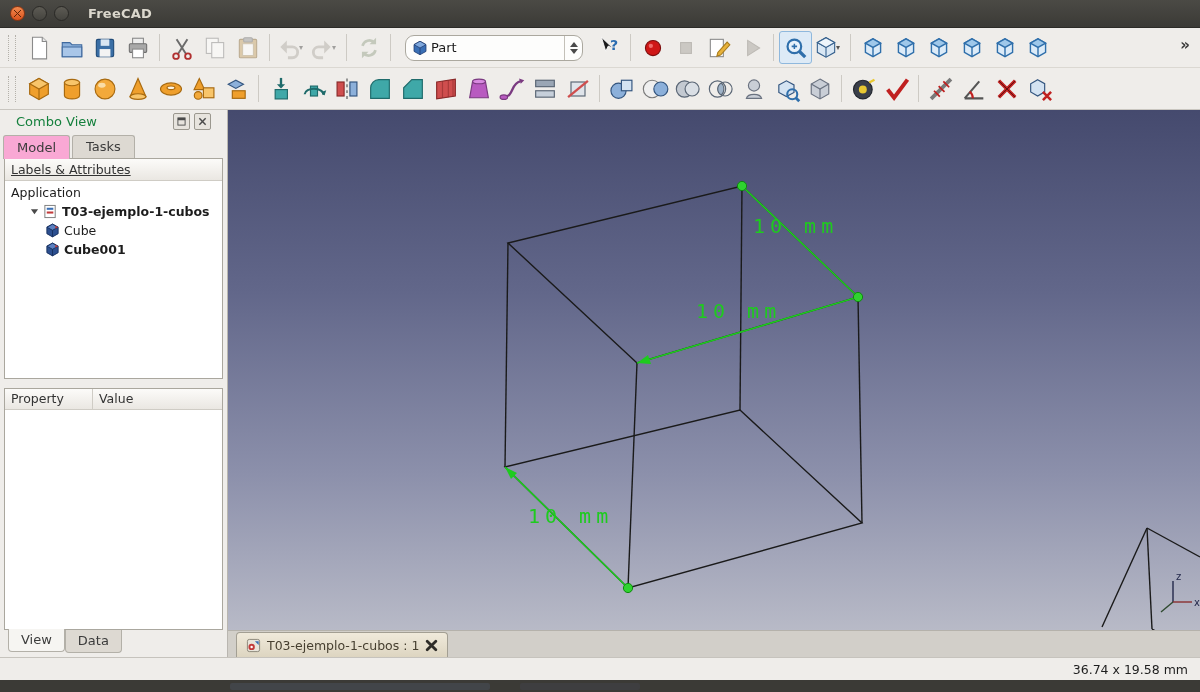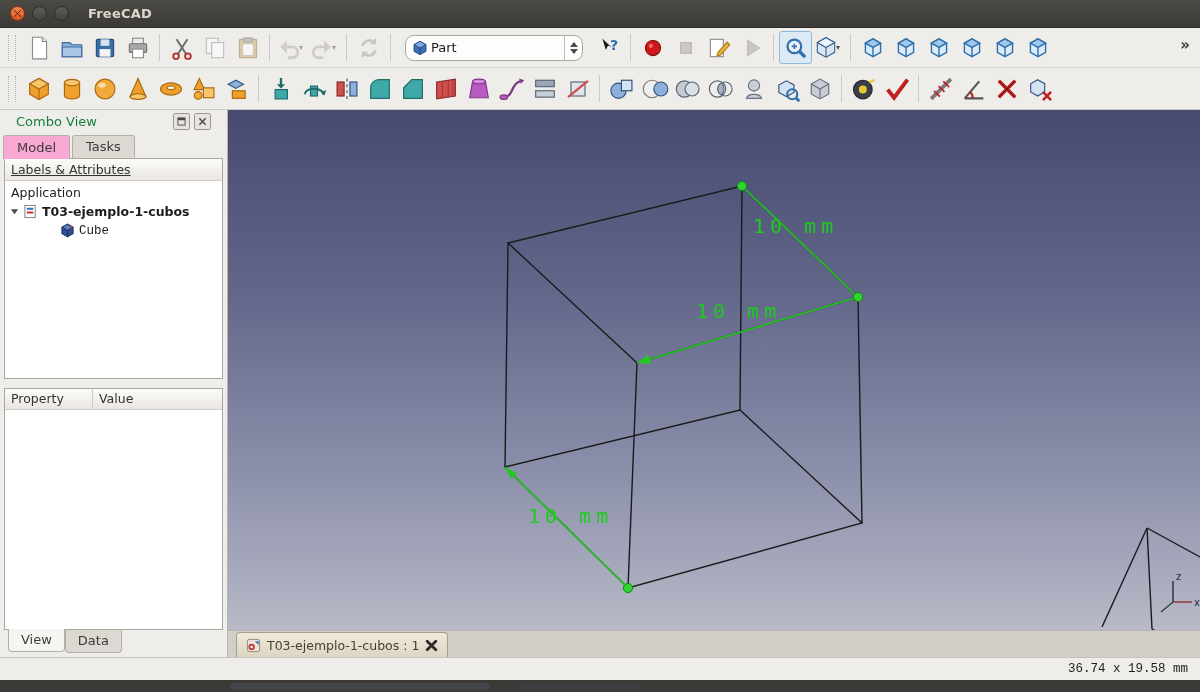--- a/index.html
+++ b/index.html
@@ -87,21 +87,21 @@
     display:flex;align-items:flex-end;padding-left:8px;box-sizing:border-box;}
   .mditab{height:24px;display:flex;align-items:center;gap:6px;padding:0 9px;
     background:linear-gradient(#f0eadb,#ddd5c1);border:1px solid #a39f93;border-bottom:none;border-radius:4px 4px 0 0;
     color:#463f30;cursor:pointer;font-size:12.5px;}
   .mditab svg{width:15px;height:15px;}
   .tabclose{width:13px;height:13px;display:flex;align-items:center;justify-content:center;cursor:pointer;}
 
   
   .statusbar{height:23px;flex:0 0 23px;background:#efedea;border-top:1px solid #c6c3bd;display:flex;align-items:center;padding:0 12px;box-sizing:border-box;}
   .statusbar .msg{flex:1;}
-  .statusbar .dims{color:#1e1e1e;font-size:12.5px;font-family:Liberation Mono, monospace;}
+  .statusbar .dims{color:#1e1e1e;font-size:12.5px;}
 
   
   .strip{flex:1;background:#3b3a36;position:relative;}
   .strip::before{content:"";position:absolute;left:230px;top:3px;width:260px;height:7px;background:#4a4f5c;opacity:.5;border-radius:2px;}
   .strip::after{content:"";position:absolute;left:520px;top:3px;width:120px;height:7px;background:#44474f;opacity:.4;border-radius:2px;}
 </style>
 </head>
 <body>
 
 <svg width="0" height="0" style="position:absolute" aria-hidden="true">
@@ -686,36 +686,42 @@
         <span class="ctab active">Model</span>
         <span class="ctab">Tasks</span>
       </div>
 
       <div class="tree-wrap">
         <div class="tree-head">Labels &amp; Attributes</div>
         <div class="tree-body">
           <div class="trow" style="padding-left:6px;">
             <span>Application</span>
           </div>
-          <div class="trow" style="padding-left:4px;">
+          <div class="trow" style="padding-left:24px;">
             <span class="exp">
                 <svg width="9" height="9">
                   <use href="#g-expander"></use>
                 </svg>
               </span>
             <svg width="15" height="15">
                 <use href="#g-treedoc"></use>
               </svg>
             <span class="b">T03-ejemplo-1-cubos</span>
           </div>
-          <div class="trow" style="padding-left:55px;font-family:Liberation Mono, monospace;">
+          <div class="trow" style="padding-left:40px;">
             <svg width="15" height="15">
                 <use href="#g-treecube"></use>
               </svg>
             <span>Cube</span>
+          </div>
+          <div class="trow" style="padding-left:40px;">
+            <svg width="15" height="15">
+                <use href="#g-treecube"></use>
+              </svg>
+            <span class="b">Cube001</span>
           </div>
         </div>
       </div>
 
       <div class="splitter"></div>
 
       <div class="prop-wrap">
         <div class="prop-head">
           <span class="c1">Property</span>
           <span class="c2">Value</span>

